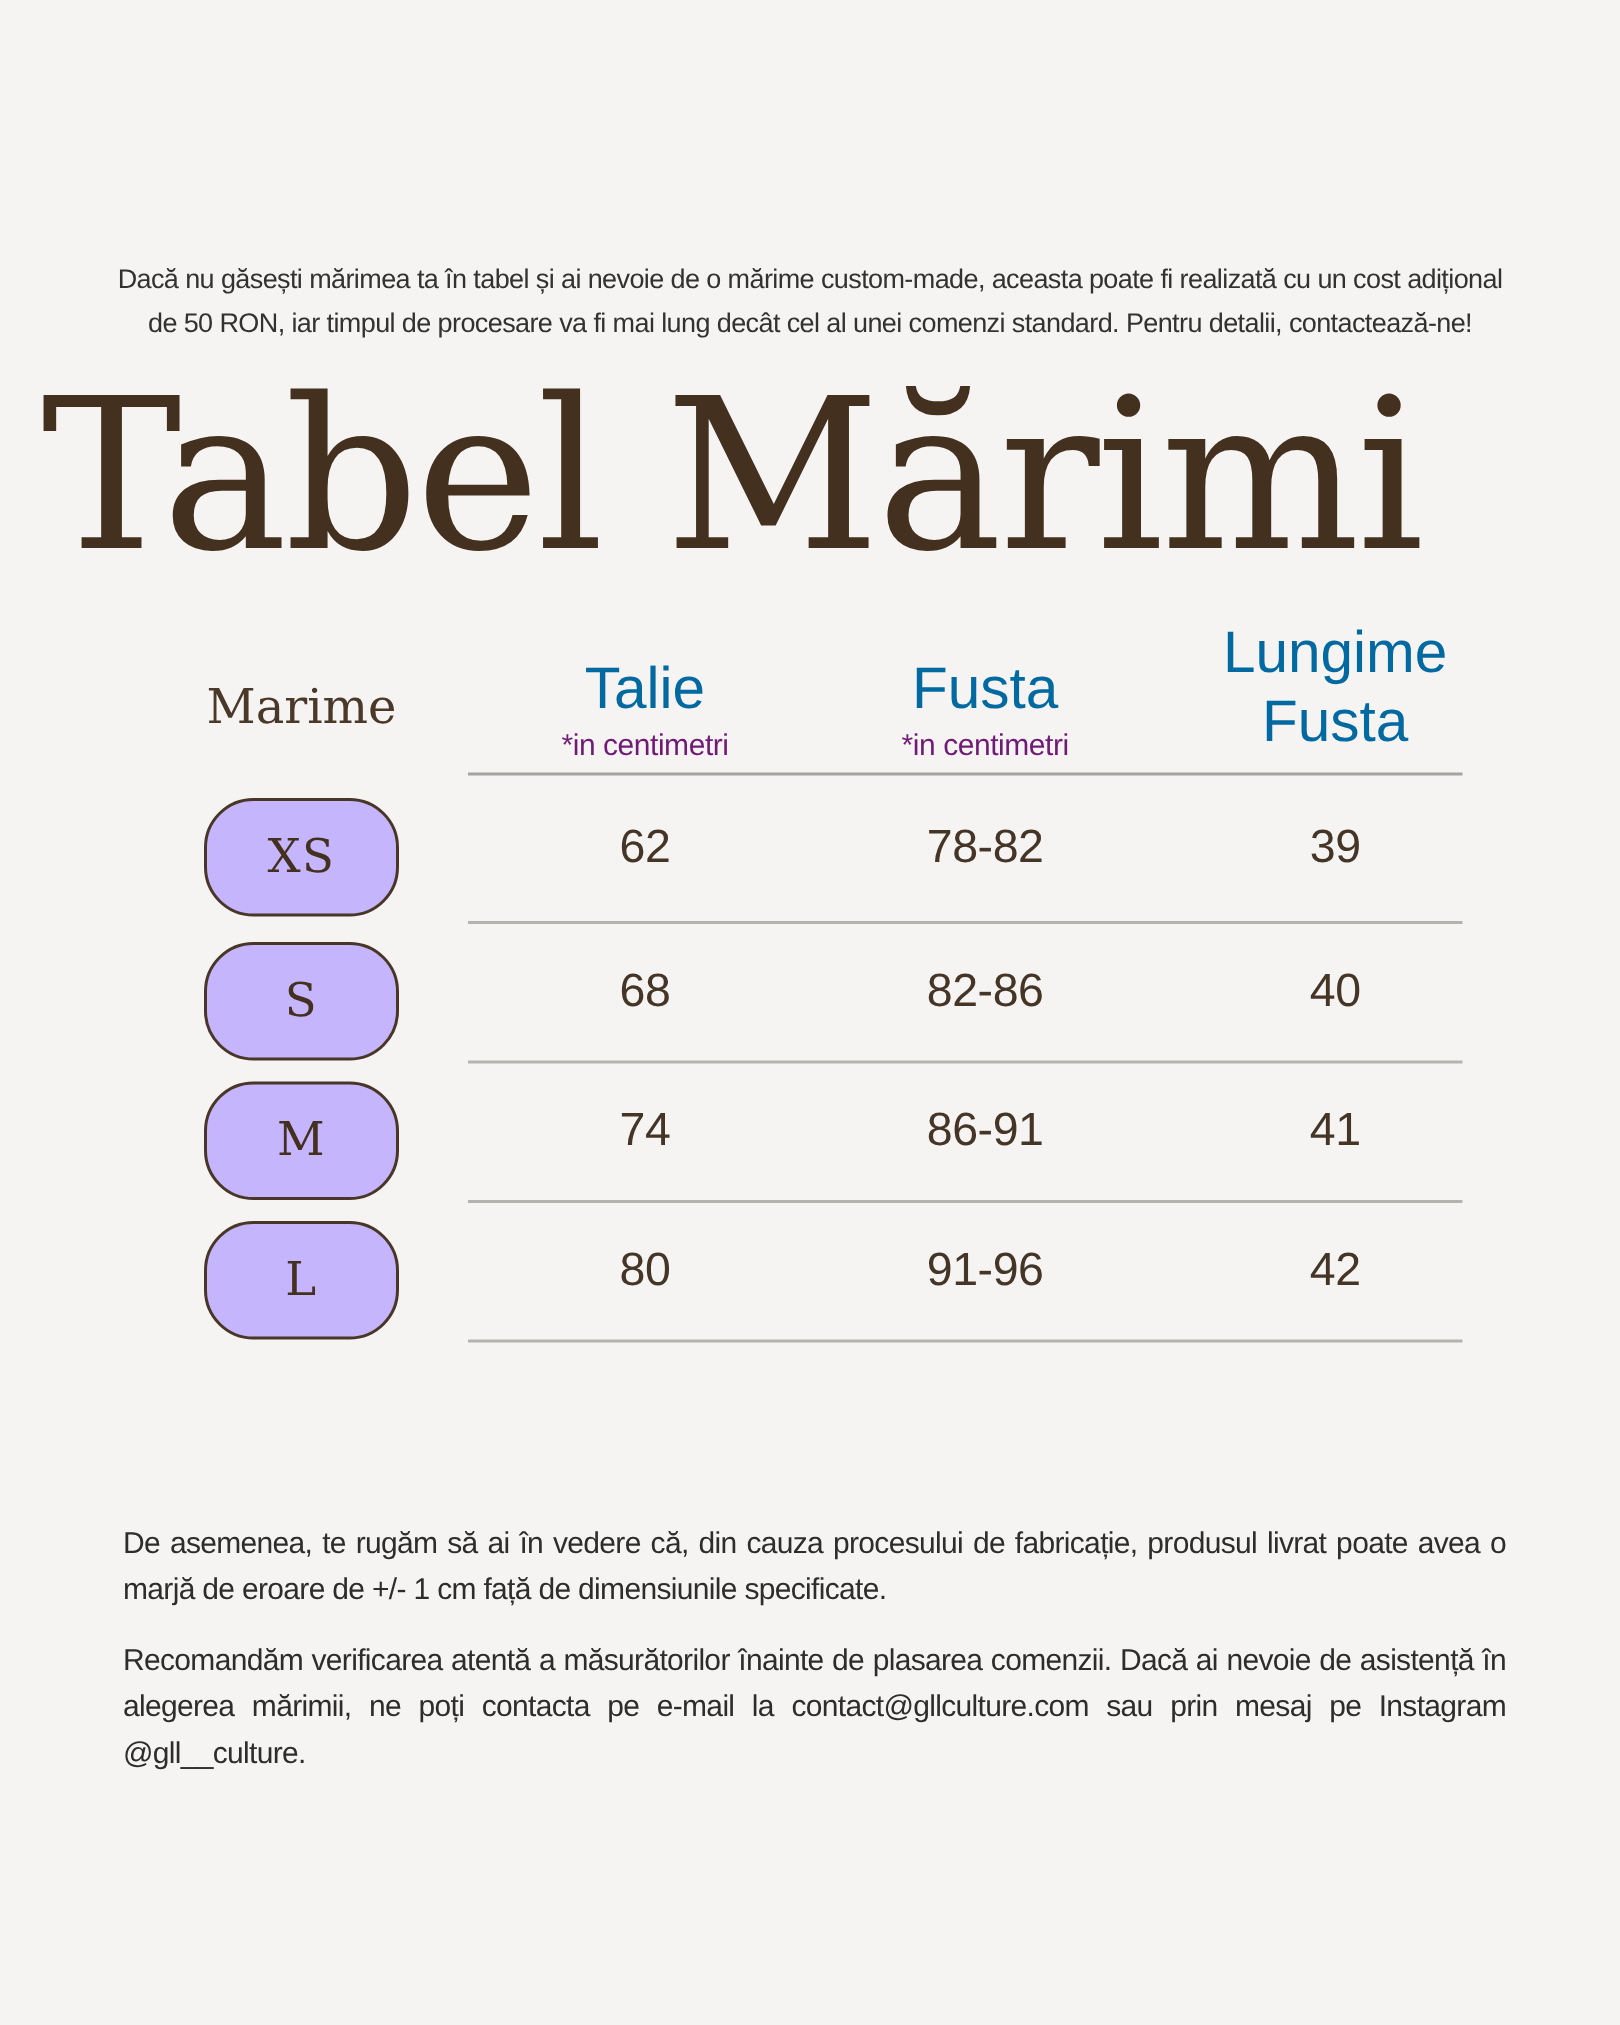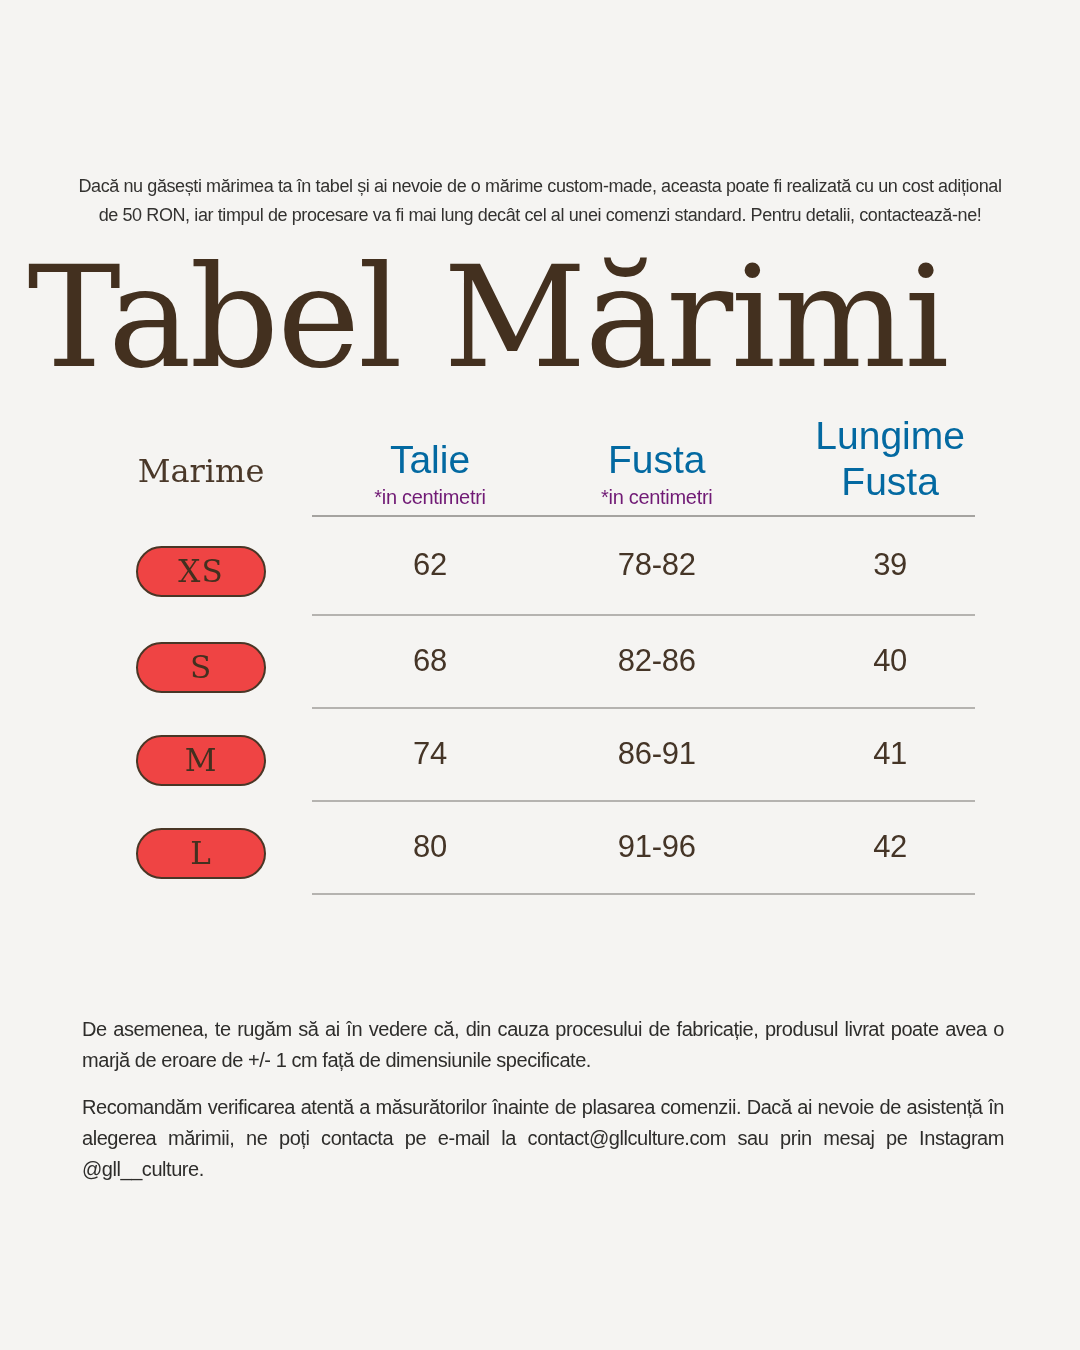--- a/index.html
+++ b/index.html
@@ -57,28 +57,28 @@
     font-size:39px;line-height:1.18;color:#0369a1;
   }
   .hlabel.two-line{white-space:pre-line;}
   .hcol.lungime{bottom:10px;}
   .hsub{
     font-size:20px;letter-spacing:-0.3px;color:#701a75;margin-top:3px;
     font-family:"Liberation Sans",sans-serif;
   }
 
   .pill{
-    width:130px;height:51px;
+    width:130px;height:79px;
     border:2.5px solid #493626;
     border-radius:33px;
     box-sizing:border-box;
     display:flex;align-items:center;justify-content:center;
     font-family:"DejaVu Serif","Liberation Serif",serif;
     font-size:31px;letter-spacing:1px;color:#43301f;
-    background:#ef4444;
+    background:#c4b5fd;
     margin-top:9px;
   }
   .val{
     position:absolute;top:50%;transform:translate(-50%,-54%);
     font-size:31px;letter-spacing:-0.3px;color:#453527;
     white-space:nowrap;
   }
 
   
   .notes{position:absolute;top:1014px;left:82px;width:922px;}

